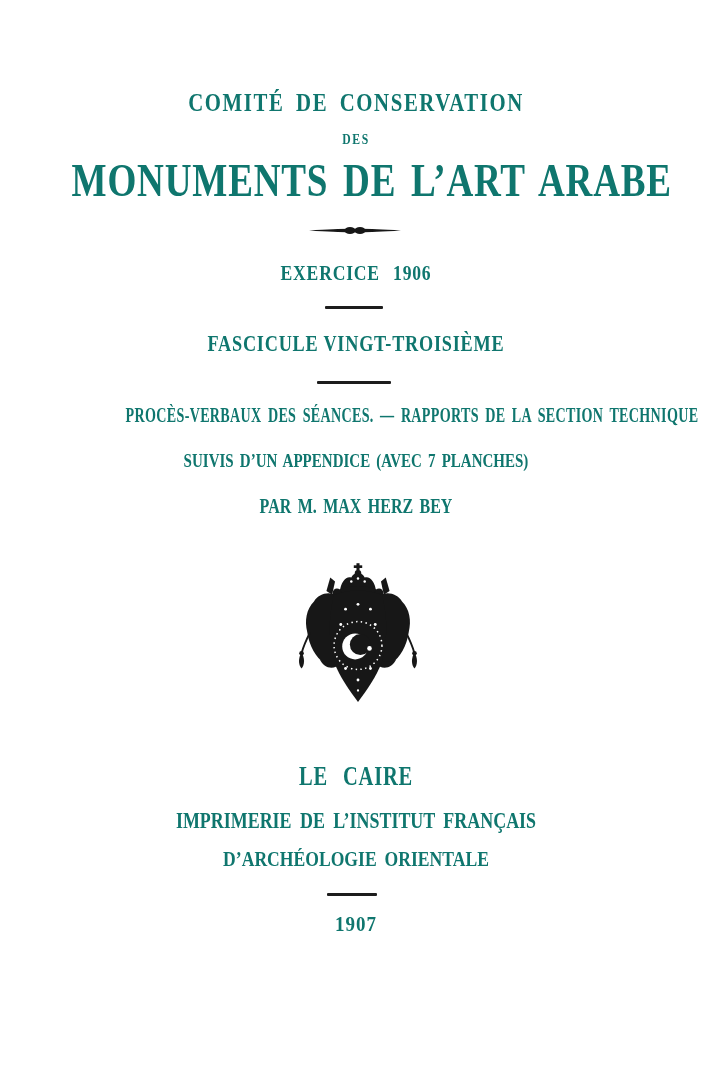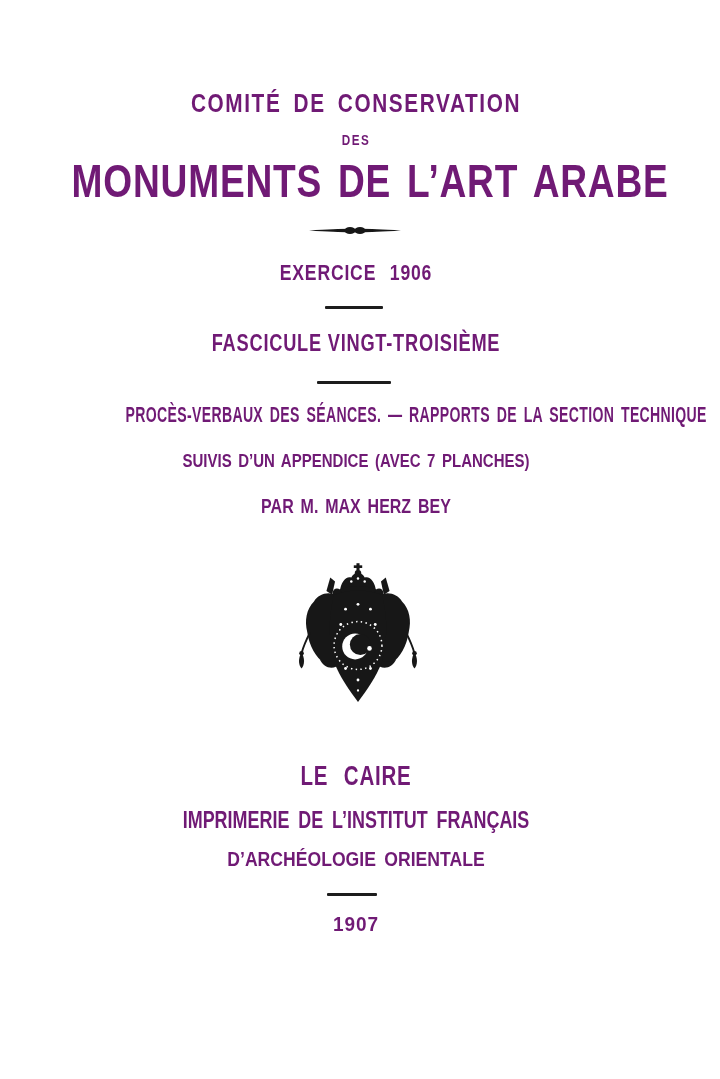--- a/index.html
+++ b/index.html
@@ -7,22 +7,22 @@
     padding: 0;
     background: #ffffff;
   }
   .page {
     position: relative;
     width: 720px;
     height: 1079px;
     margin: 0 auto;
     background: #ffffff;
     overflow: hidden;
-    font-family: Liberation Sans, sans-serif;
-    color: #701a75;
+    font-family: Liberation Serif, serif;
+    color: #0f766e;
   }
   .line {
     position: absolute;
     left: -4px;
     right: 4px;
     text-align: center;
     line-height: 1;
     font-weight: 700;
     white-space: nowrap;
     transform-origin: 50% 50%;

